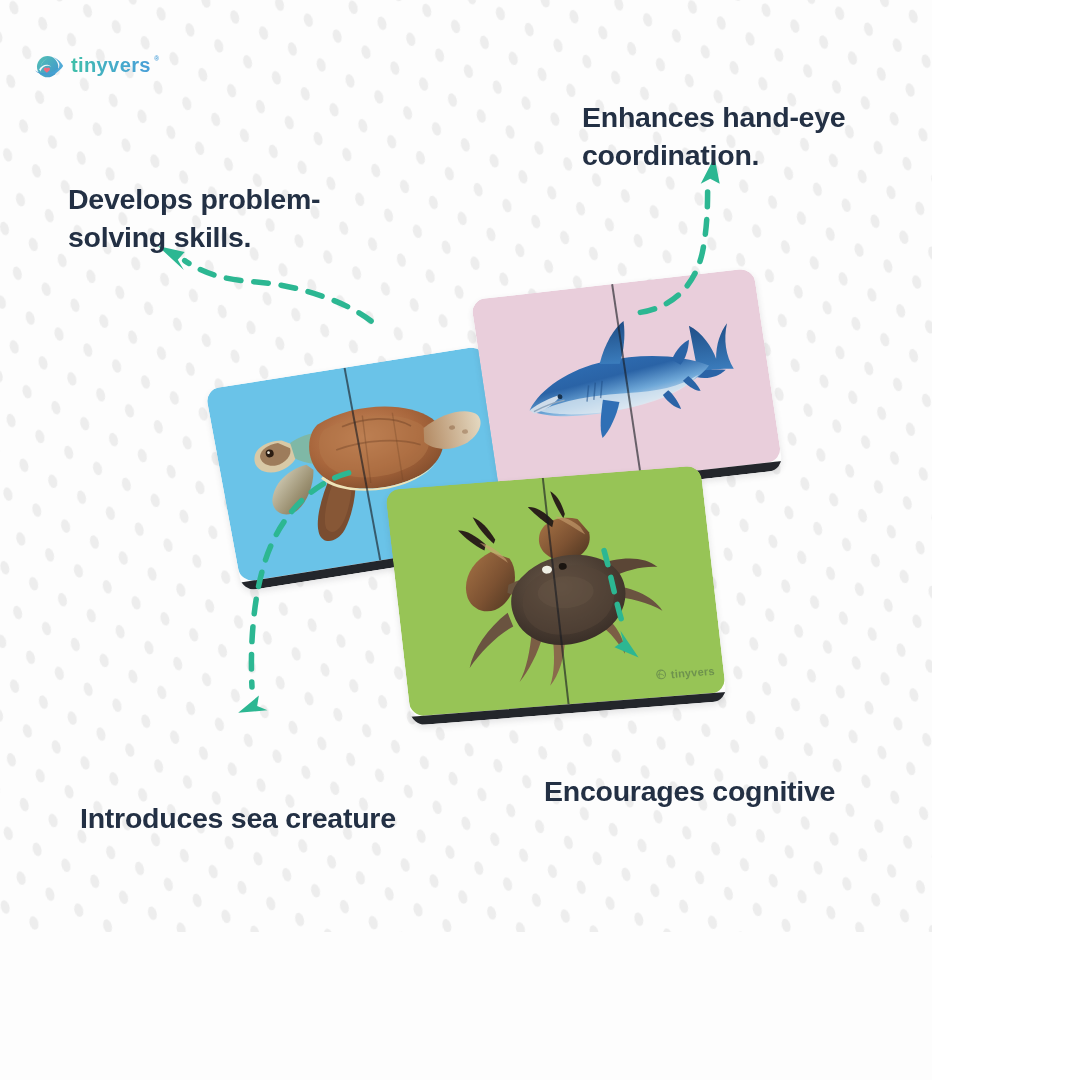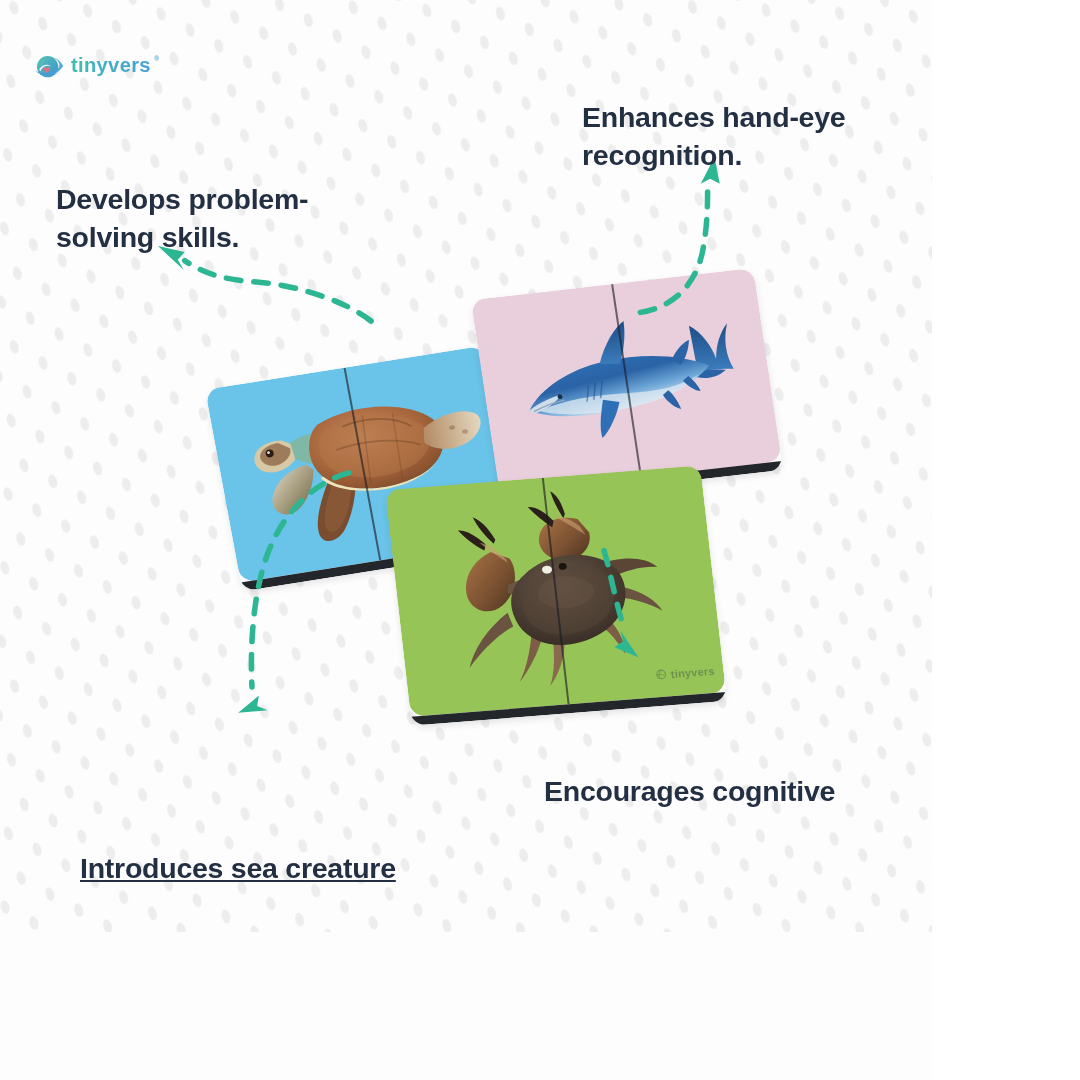--- a/index.html
+++ b/index.html
@@ -156,34 +156,33 @@
     z-index: 5;
     color: #233044;
     font-family: "Liberation Sans", sans-serif;
     font-weight: 700;
     font-size: 28.5px;
     line-height: 1.33;
     letter-spacing: -0.25px;
     text-align: left;
   }
   #caption-problem-solving {
-    left: 56px;
+    left: 68px;
     top: 181px;
     width: 364px;
   }
   #caption-hand-eye {
     left: 582px;
     top: 99px;
     width: 372px;
   }
   #caption-sea-creature {
     left: 80px;
-    top: 850px;
+    top: 800px;
     width: 428px;
-    text-decoration: underline;
   }
   #caption-cognitive {
     left: 544px;
     top: 773px;
     width: 390px;
   }
 </style>
 </head>
 <body>
 
@@ -417,21 +416,21 @@
     </g>
   </svg>
 
   <div id="caption-problem-solving" class="caption">
     <div>Develops problem-</div>
     <div>solving skills.</div>
   </div>
 
   <div id="caption-hand-eye" class="caption">
     <div>Enhances hand-eye</div>
-    <div>recognition.</div>
+    <div>coordination.</div>
   </div>
 
   <div id="caption-sea-creature" class="caption">
     <div>Introduces sea creature</div>
   </div>
 
   <div id="caption-cognitive" class="caption">
     <div>Encourages cognitive</div>
   </div>
 

